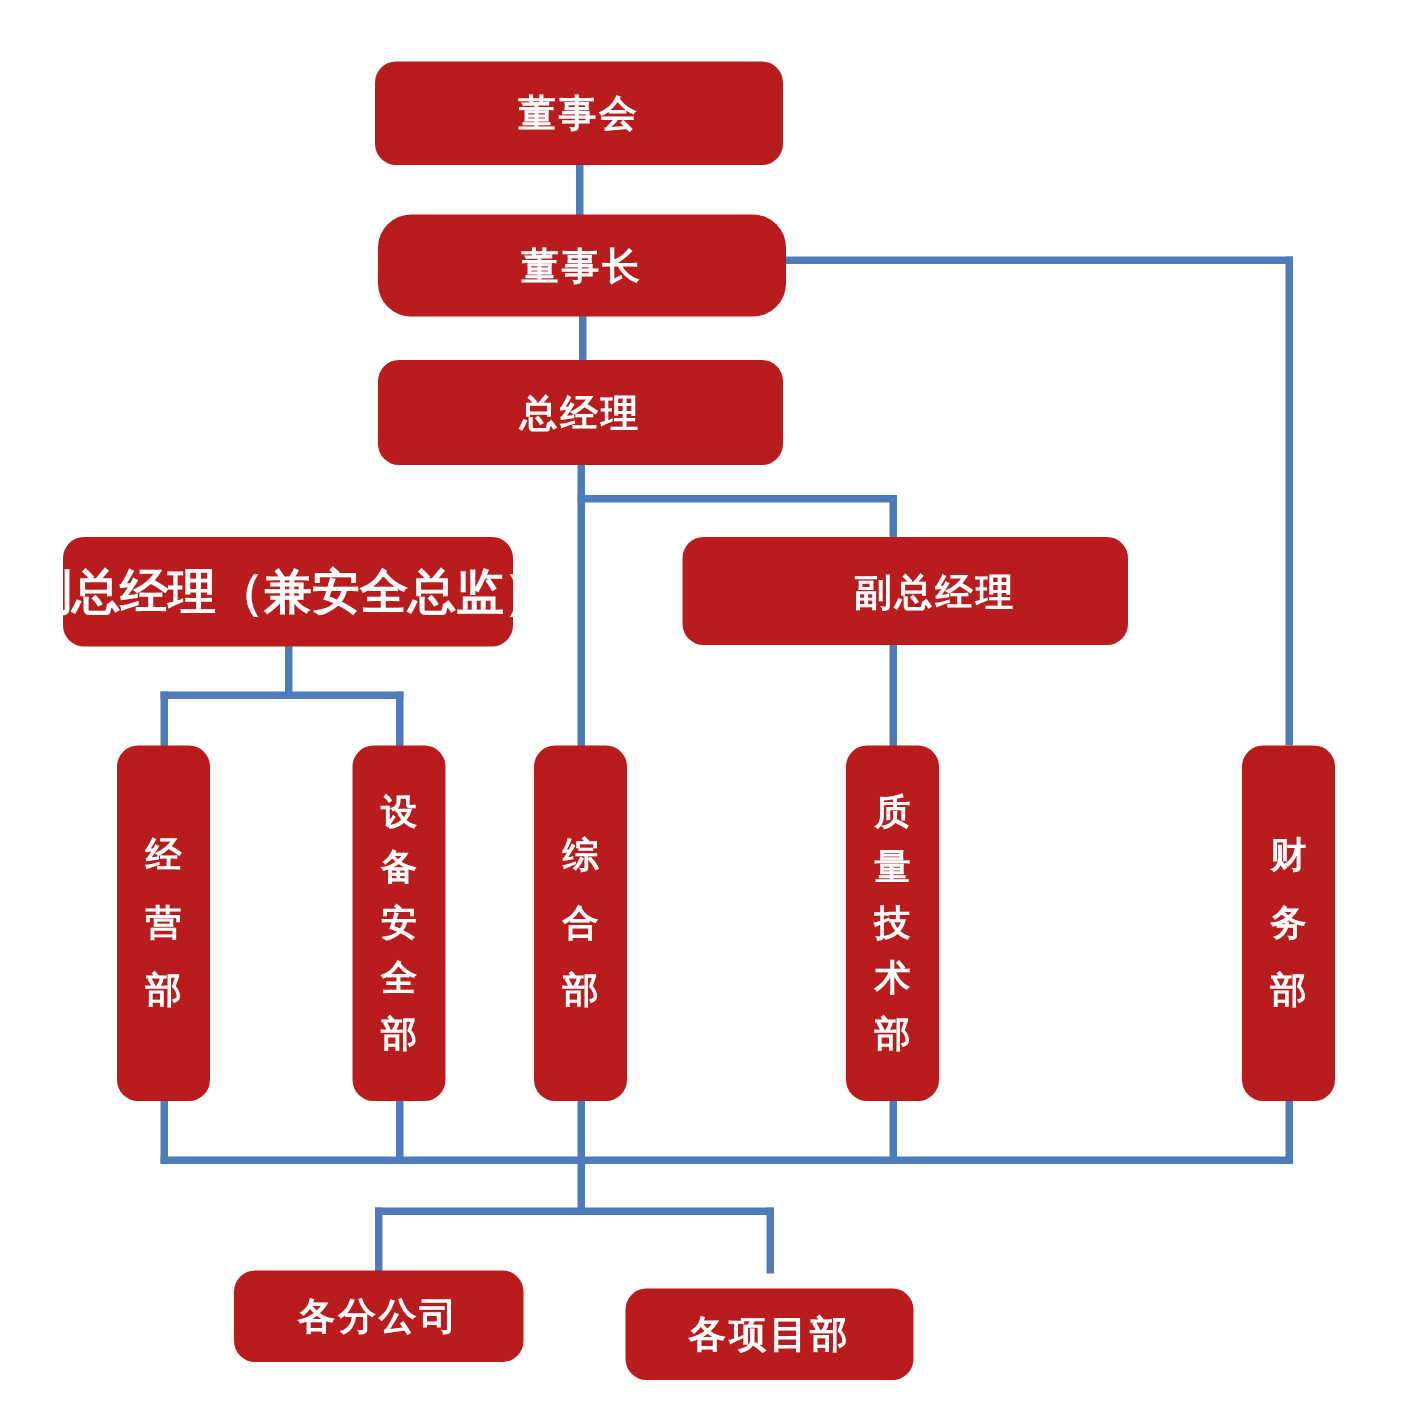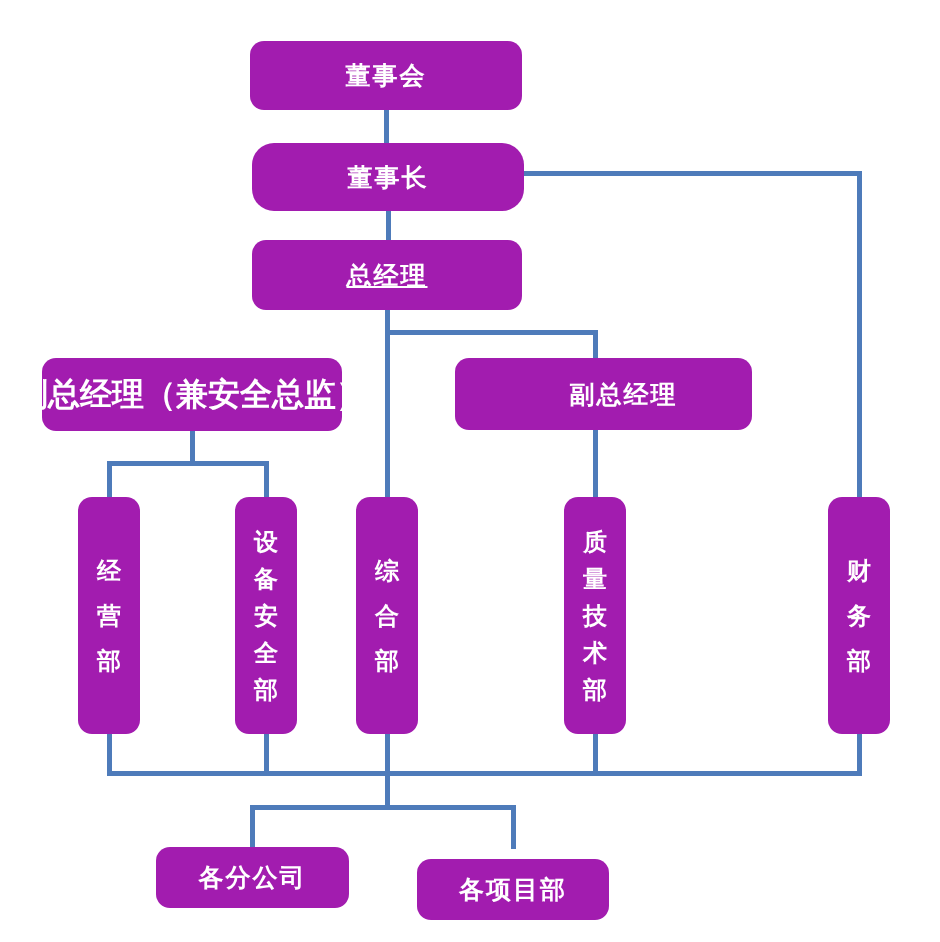--- a/index.html
+++ b/index.html
@@ -13,21 +13,21 @@
     height:942px;
     background:#ffffff;
     overflow:hidden;
   }
   .line {
     position:absolute;
     background:#4e7bba;
   }
   .node {
     position:absolute;
-    background:#a21caf;
+    background:#b91c1c;
     border-radius:14px;
     color:#ffffff;
     font-weight:700;
     display:flex;
     align-items:center;
     justify-content:center;
     text-align:center;
     box-sizing:border-box;
   }
   .node .label {
@@ -77,21 +77,21 @@
   <div class="line" style="left:511px; top:805px; width:5px;  height:44px;"></div>
 
   <div class="node" style="left:250px; top:41px; width:272px; height:69px;">
     <span class="label">董事会</span>
   </div>
 
   <div class="node" style="left:252px; top:143px; width:272px; height:68px;border-radius:22px;">
     <span class="label">董事长</span>
   </div>
 
-  <div class="node" style="left:252px; top:240px; width:270px; height:70px;text-decoration:underline;">
+  <div class="node" style="left:252px; top:240px; width:270px; height:70px;">
     <span class="label">总经理</span>
   </div>
 
   <div class="node small" style="left:42px; top:358px; width:300px; height:73px;">
     <span class="label">副总经理（兼安全总监）</span>
   </div>
 
   <div class="node" style="left:455px; top:358px; width:297px; height:72px;padding-left:40px;">
     <span class="label">副总经理</span>
   </div>

